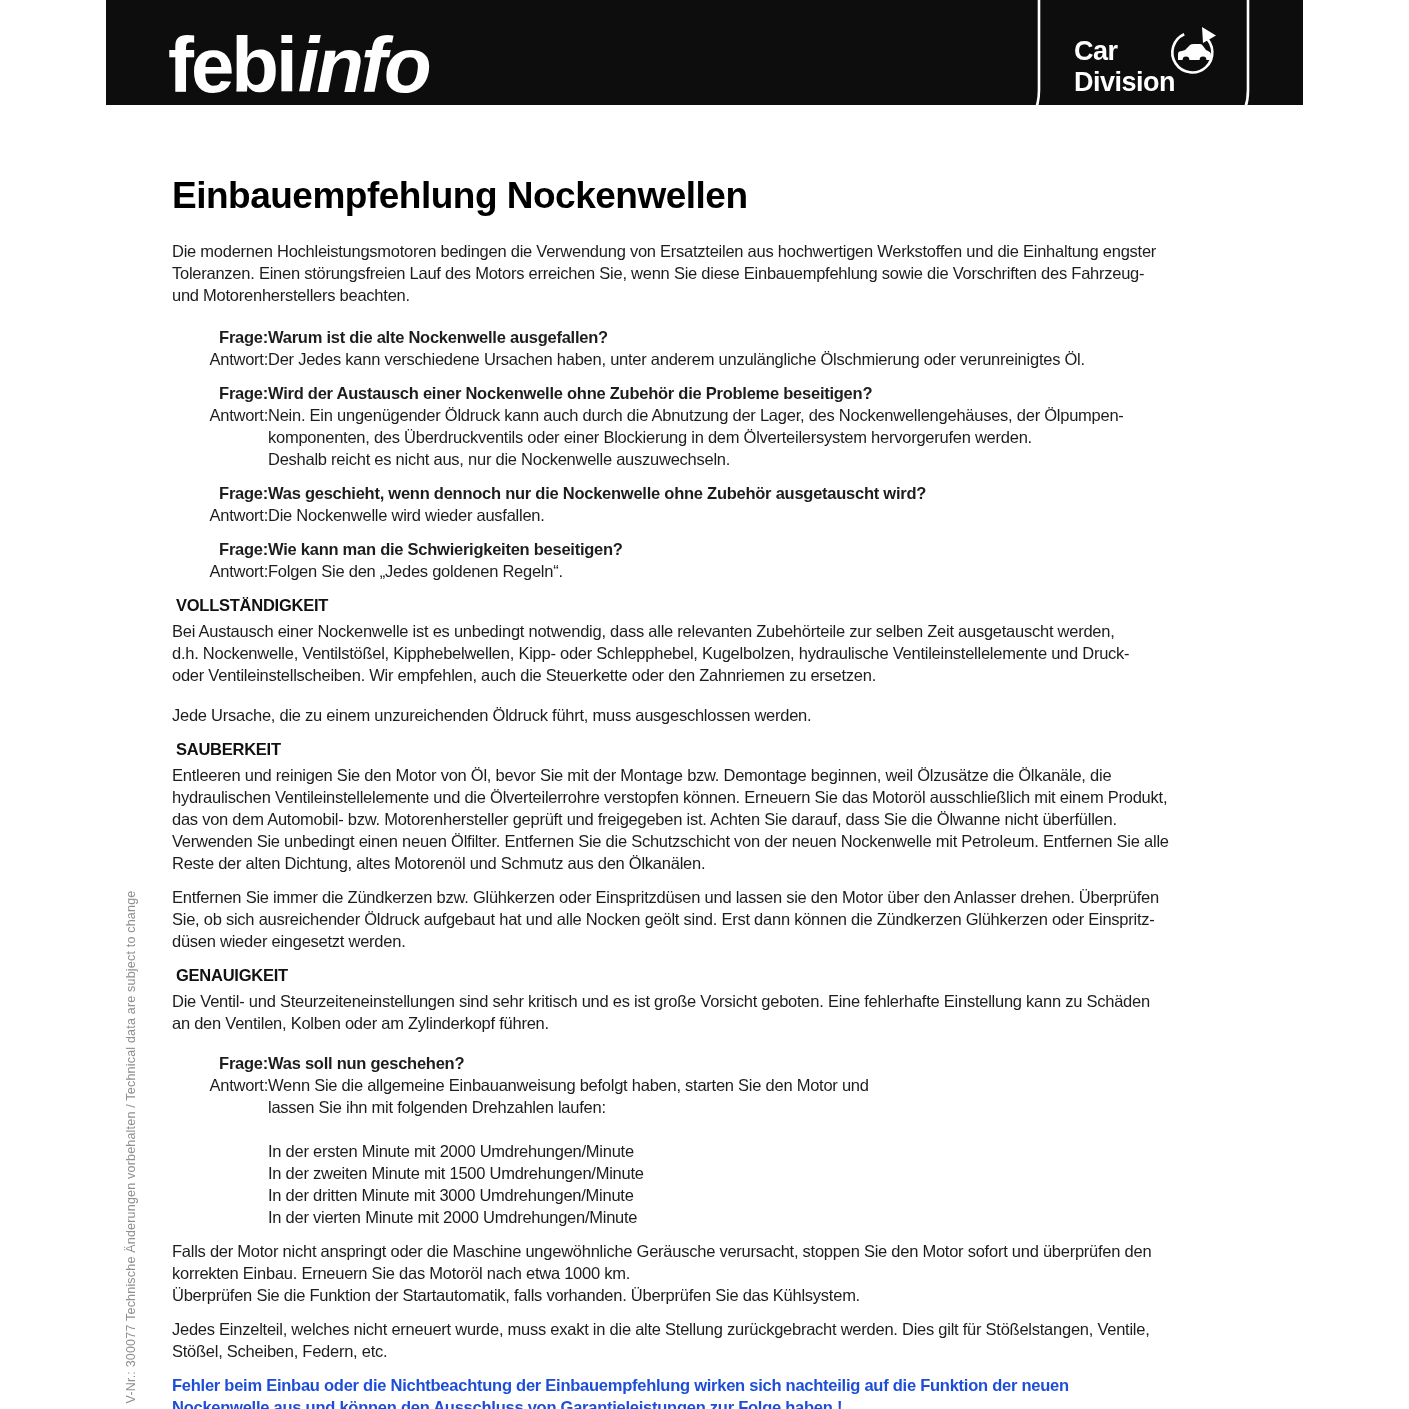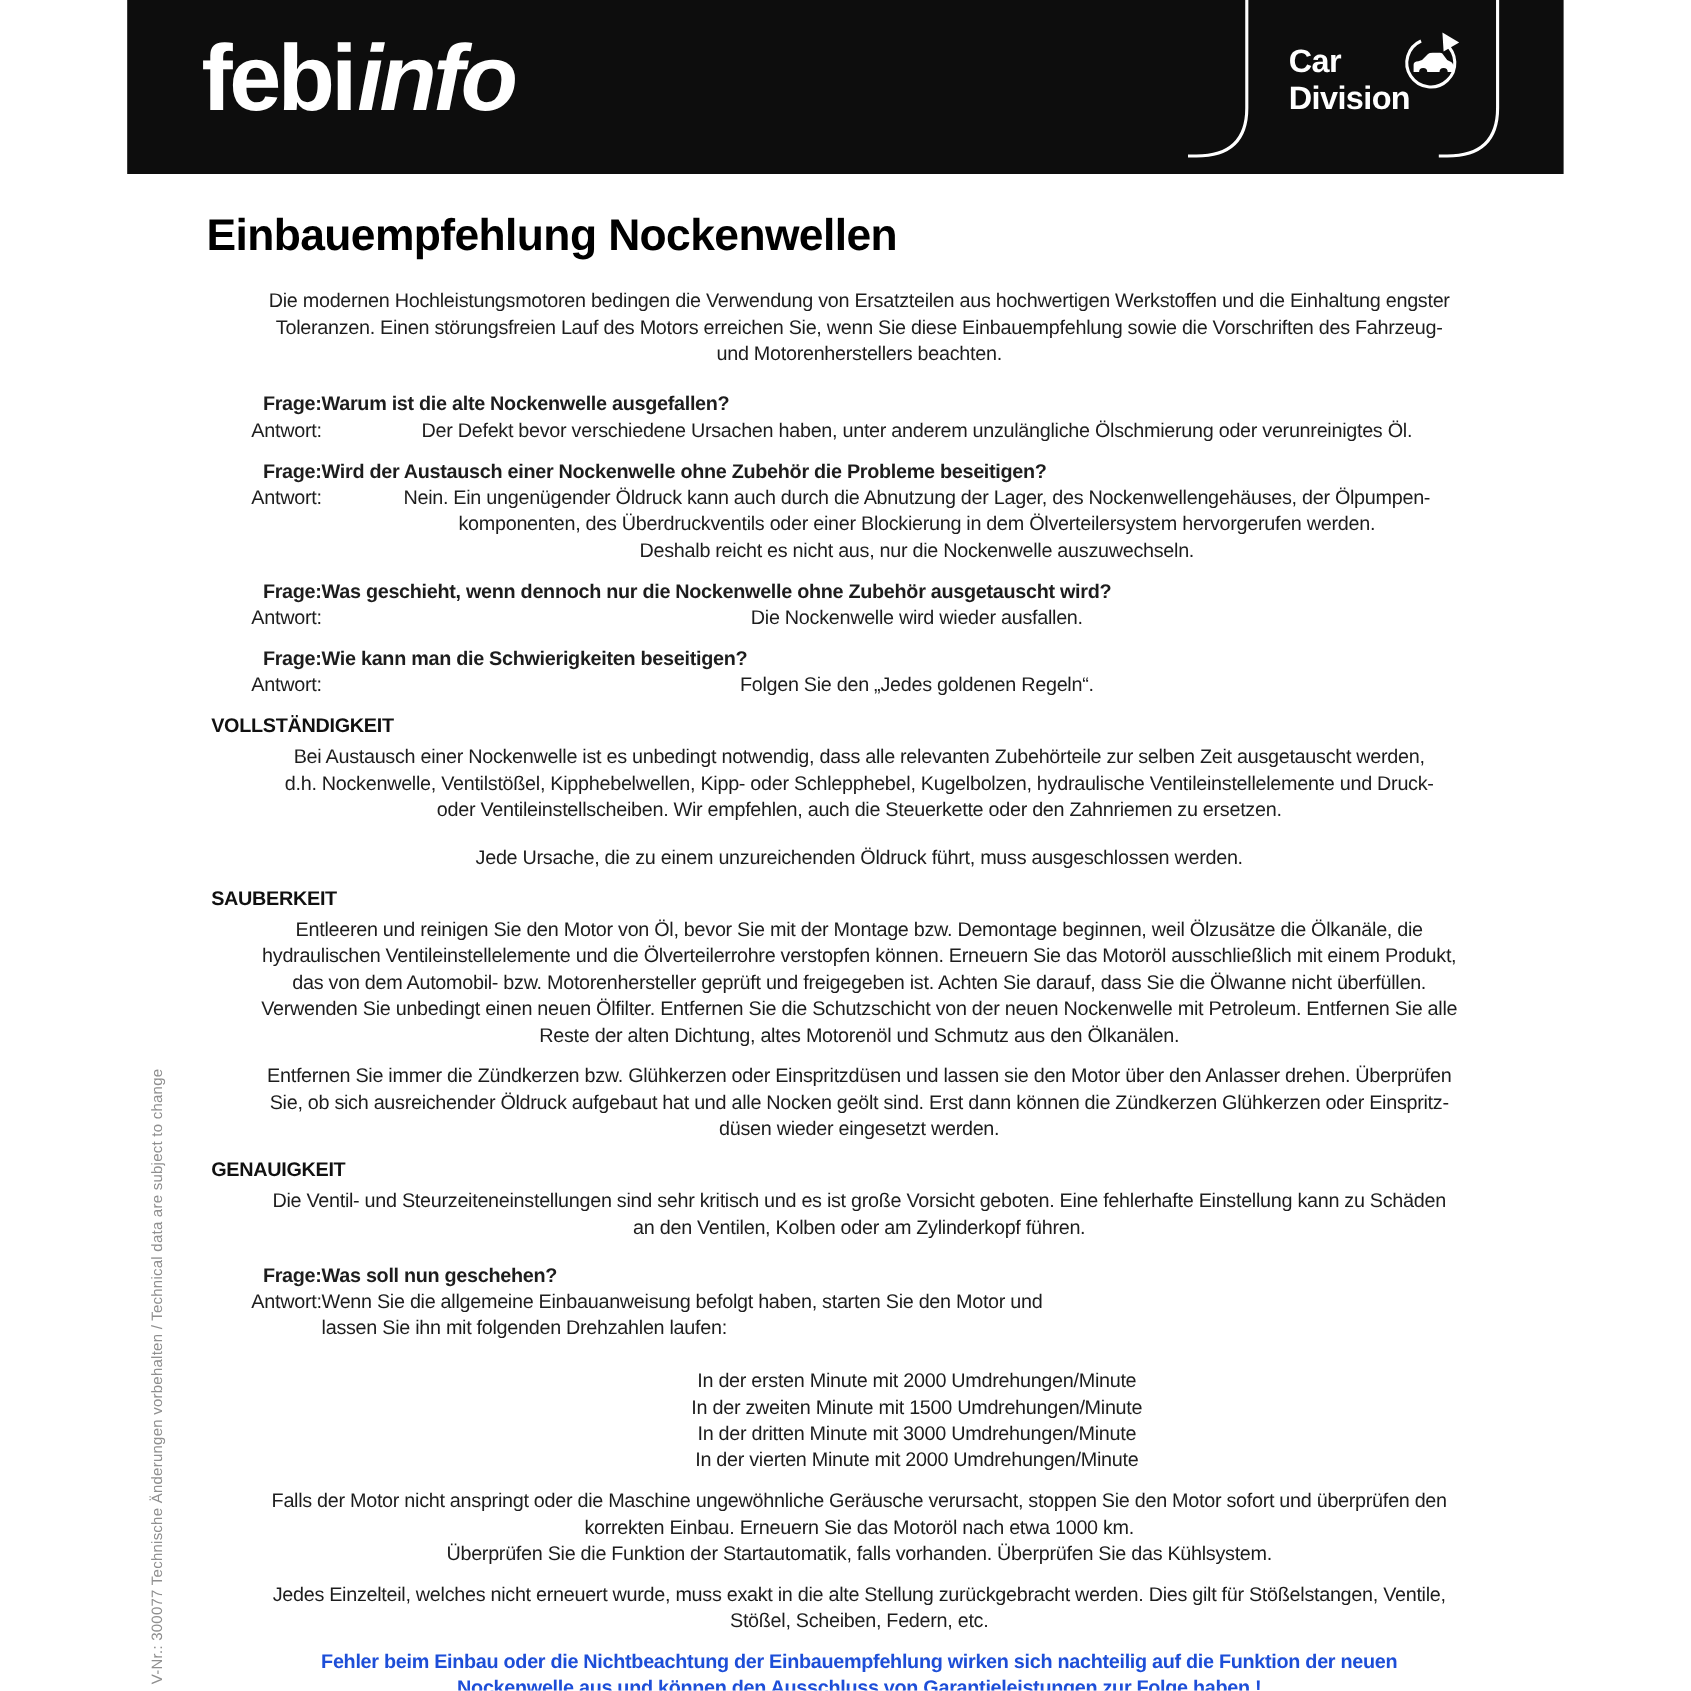--- a/index.html
+++ b/index.html
@@ -2,21 +2,21 @@
 <html><head>
 <meta charset="utf-8">
 <style>
   html,body{margin:0;padding:0;background:#ffffff;}
   .page{
     position:relative;width:1409px;height:1409px;background:#ffffff;
     font-family:"Liberation Sans",sans-serif;color:#1d1d1d;overflow:hidden;
   }
   
   .topbar{
-    position:absolute;left:106px;top:0;width:1197px;height:145px;
+    position:absolute;left:106px;top:0;width:1197px;height:105px;
     background:#0d0d0d;
   }
   .logo{
     position:absolute;left:62px;top:10px;
     font-size:78px;font-weight:bold;color:#ffffff;letter-spacing:-3px;line-height:110px;
   }
   .logo .suffix{font-style:italic;margin-left:3px;}
   .tab-lines{position:absolute;left:0;top:0;width:1197px;height:133px;}
   .division{
     position:absolute;left:968px;top:36px;color:#ffffff;
@@ -30,21 +30,21 @@
   }
   
   .content{
     position:absolute;left:172px;top:176px;width:1088px;
     font-size:16.5px;line-height:22px;letter-spacing:-0.25px;color:#1d1d1d;
   }
   h1{
     font-size:37px;line-height:40px;margin:0 0 24px 0;color:#000;
     font-weight:bold;letter-spacing:-0.5px;
   }
-  .lines{white-space:pre-line;text-align:center;}
+  .lines{white-space:pre-line;}
   p.block{margin:0 0 12px 0;}
   p.intro{margin-bottom:20px;}
   .qa{margin:0 0 12px 0;}
   .qa .row{display:flex;}
   .qa .lbl{flex:0 0 96px;text-align:right;}
   .qa .lbl.q-lbl{font-weight:bold;}
   .qa .question{font-weight:bold;}
   .qa .answer{flex:1;}
   h2{font-size:16.5px;line-height:22px;margin:4px;font-weight:bold;letter-spacing:-0.25px;color:#111;}
   .section{margin:0 0 12px 0;}
@@ -89,21 +89,21 @@
 Toleranzen. Einen störungsfreien Lauf des Motors erreichen Sie, wenn Sie diese Einbauempfehlung sowie die Vorschriften des Fahrzeug-
 und Motorenherstellers beachten.</p>
 
     <div class="qa">
       <div class="row">
         <span class="lbl q-lbl">Frage:</span>
         <span class="question">Warum ist die alte Nockenwelle ausgefallen?</span>
       </div>
       <div class="row">
         <span class="lbl">Antwort:</span>
-        <span class="answer lines">Der Defekt bevor verschiedene Ursachen haben, unter anderem unzulängliche Ölschmierung oder verunreinigtes Öl.</span>
+        <span class="answer lines">Der Jedes kann verschiedene Ursachen haben, unter anderem unzulängliche Ölschmierung oder verunreinigtes Öl.</span>
       </div>
     </div>
 
     <div class="qa">
       <div class="row">
         <span class="lbl q-lbl">Frage:</span>
         <span class="question">Wird der Austausch einer Nockenwelle ohne Zubehör die Probleme beseitigen?</span>
       </div>
       <div class="row">
         <span class="lbl">Antwort:</span>

